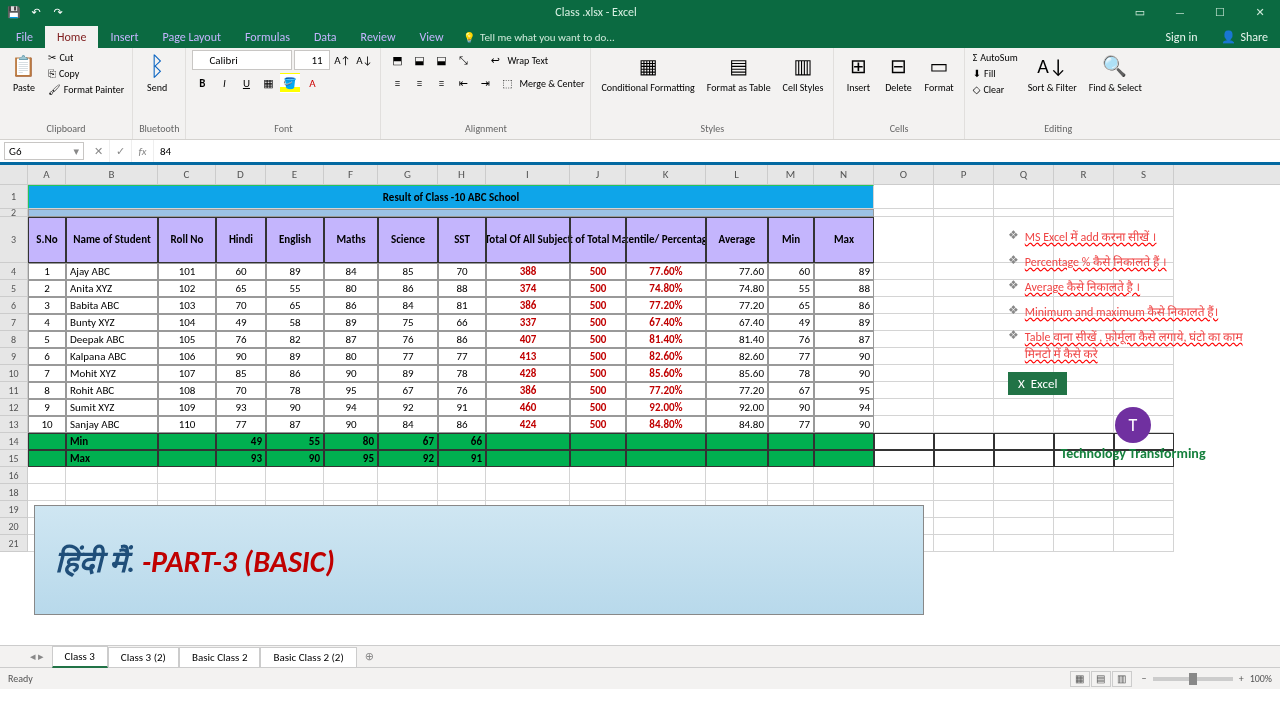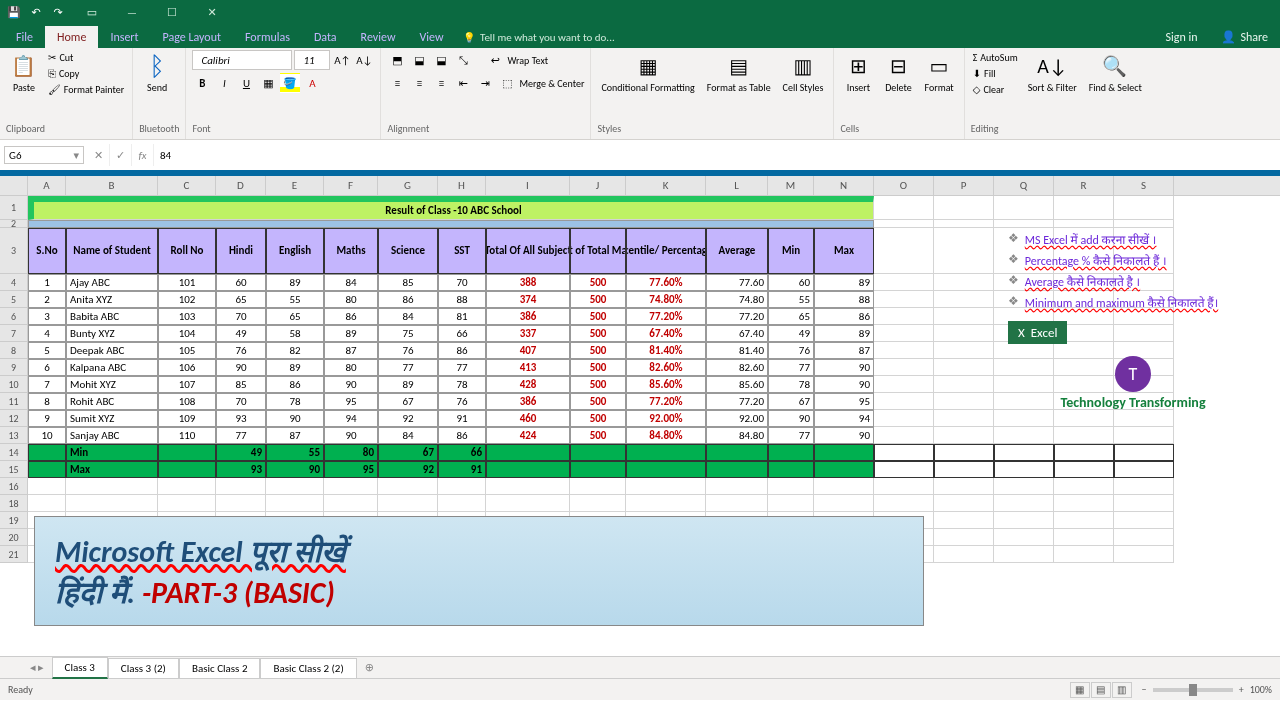--- a/index.html
+++ b/index.html
@@ -21,59 +21,59 @@
 .tabs .tellme { color: #cfe9da; padding: 4px 8px; font-size: 11px; display: flex; align-items: center; gap: 4px; }
 .tabs .tellme::before { content: "💡"; font-size: 10px; }
 .tabs .spacer { flex: 1; }
 .tabs .signin { color: #e8f5ee; padding: 4px 12px; font-size: 12px; }
 .tabs .share { color: #e8f5ee; padding: 4px 12px; font-size: 12px; display: flex; align-items: center; gap: 4px; }
 
 
 .ribbon { background: #f3f2f1; height: 92px; border-bottom: 1px solid #d4d2cf; display: flex; }
 .group { border-right: 1px solid #e1dfdd; padding: 2px 6px; display: flex; flex-direction: column; justify-content: space-between; }
 .group .content { display: flex; gap: 4px; align-items: flex-start; }
-.group .label { font-size: 10px; color: #666; padding-bottom: 2px; }
+.group .label { text-align: center; font-size: 10px; color: #666; padding-bottom: 2px; }
 .bigbtn { display: flex; flex-direction: column; align-items: center; gap: 2px; padding: 2px 4px; cursor: pointer; }
 .bigbtn .icon { width: 28px; height: 28px; display: flex; align-items: center; justify-content: center; font-size: 20px; }
 .bigbtn .lbl { font-size: 10px; text-align: center; line-height: 1.1; }
 .stack { display: flex; flex-direction: column; gap: 1px; font-size: 10px; }
 .stack div { display: flex; align-items: center; gap: 3px; padding: 1px 2px; cursor: pointer; white-space: nowrap; }
 .row { display: flex; gap: 2px; align-items: center; }
 .smbtn { width: 20px; height: 20px; border: 1px solid transparent; display: flex; align-items: center; justify-content: center; font-size: 11px; cursor: pointer; }
-.combo { border: 1px solid #c8c6c4; background: #fff; height: 20px; display: flex; align-items: center; padding: 0 8px; font-size: 11px; font-style: italic; }
-
-
-.fbarwrap { height: 36px; border-bottom: 6px solid #0369a1; display: flex; align-items: center; background: #fff; }
+.combo { border: 1px solid #c8c6c4; background: #fff; height: 20px; display: flex; align-items: center; padding: 0 16px; font-size: 11px; }
+
+
+.fbarwrap { height: 25px; border-bottom: 3px solid #0369a1; display: flex; align-items: center; background: #fff; }
 .namebox { width: 80px; border: 1px solid #c8c6c4; height: 18px; margin: 0 4px; font-size: 11px; padding: 0 4px; display: flex; align-items: center; justify-content: space-between; }
 .fxbtns { display: flex; gap: 0; }
 .fxbtns span { width: 22px; height: 22px; display: flex; align-items: center; justify-content: center; font-size: 11px; color: #888; border-right: 1px solid #eee; }
 .fbar { flex: 1; height: 18px; padding: 0 6px; font-size: 11px; display: flex; align-items: center; }
 
 
 .sheet { position: relative; height: 480px; overflow: hidden; background: #fff; }
 .colheaders { display: flex; height: 20px; background: #e6e6e6; border-bottom: 1px solid #ccc; }
 .colheaders .corner { width: 28px; border-right: 1px solid #ccc; background: #e6e6e6; }
 .colheaders .ch { border-right: 1px solid #ccc; text-align: center; font-size: 11px; color: #555; line-height: 20px; }
 .gridrow { display: flex; height: 17px; }
 .gridrow.tall { height: 46px; }
 .gridrow .rh { width: 28px; background: #e6e6e6; border-right: 1px solid #ccc; border-bottom: 1px solid #ccc; text-align: center; font-size: 10px; color: #555; display: flex; align-items: center; justify-content: center; }
 .gridrow .cell { border-right: 1px solid #d4d4d4; border-bottom: 1px solid #d4d4d4; font-size: 11px; display: flex; align-items: center; padding: 0 3px; overflow: hidden; white-space: nowrap; }
 .gridrow .cell.c { justify-content: center; }
 .gridrow .cell.r { justify-content: flex-end; }
 
-.titleRow { background: #bef264; font-weight: bold; font-size: 18px; justify-content: center; border: 6px solid #22c55e; }
+.titleRow { background: #0ea5e9; font-weight: bold; font-size: 18px; justify-content: center; border: 1px solid #22c55e; }
 .hdrcell { background: #c4b5fd; font-weight: bold; text-align: center; justify-content: center; border: 1px solid #333 !important; white-space: normal; line-height: 1.1; font-size: 11px; }
 .datacell { border: 1px solid #999 !important; }
 .red { color: #c00000; font-weight: bold; }
 .greenrow .cell { background: #00b050; font-weight: bold; border: 1px solid #333 !important; }
 
 
 .annot { position: absolute; right: 12px; top: 45px; width: 270px; padding: 10px; font-size: 12px; }
 .annot ul { list-style: none; }
-.annot li { display: flex; gap: 6px; margin-bottom: 4px; color: #6d28d9; }
+.annot li { display: flex; gap: 6px; margin-bottom: 4px; color: #ef4444; margin-top: 8px; }
 .annot li::before { content: "❖"; color: #888; }
 .annot .underline { text-decoration: underline red wavy; }
 .excel-badge { display: inline-flex; align-items: center; background: #217346; color: #fff; padding: 4px 10px; font-size: 13px; gap: 6px; margin-top: 6px; }
 .tlogo { margin-top: 12px; text-align: center; }
 .tlogo .circle { width: 36px; height: 36px; border-radius: 50%; background: #7030a0; color: #fff; display: inline-flex; align-items: center; justify-content: center; font-size: 18px; }
 .tlogo .txt { color: #15803d; font-weight: bold; font-size: 14px; margin-top: 2px; }
 
 
 .banner { position: absolute; left: 34px; top: 340px; width: 890px; height: 110px; background: linear-gradient(#cfe6f2,#b8d9eb); border: 1px solid #888; display: flex; flex-direction: column; justify-content: center; padding: 6px 20px; }
 .banner .l1 { color: #1f4e79; font-size: 30px; font-weight: bold; font-style: italic; text-decoration: underline red wavy; }
@@ -102,20 +102,21 @@
 </style>
 </head>
 <body>
 
 <div class="titlebar">
   <div class="qat">
     <span>💾</span>
     <span>↶</span>
     <span>↷</span>
   </div>
+  <div class="title">Class .xlsx - Excel</div>
   <div class="winbtns">
     <span>▭</span>
     <span>—</span>
     <span>☐</span>
     <span>✕</span>
   </div>
 </div>
 
 <div class="tabs">
   <div class="tab file">File</div>
@@ -736,30 +737,32 @@
         </li>
       <li>
           <span class="underline">Percentage % कैसे निकालते हैं ।</span>
         </li>
       <li>
           <span class="underline">Average कैसे निकालते है ।</span>
         </li>
       <li>
           <span class="underline">Minimum and maximum कैसे निकालते हैं।</span>
         </li>
+      <li>
+          <span class="underline">Table वाना सीखें , फ़ोर्मूला कैसे लगाये, घंटो का काम मिनटो में कैसे करे</span>
+        </li>
     </ul>
     <div class="excel-badge">X <span>Excel</span></div>
     <div class="tlogo">
       <div class="circle">T</div>
       <div class="txt">Technology Transforming</div>
     </div>
   </div>
 
   <div class="banner">
-    <div class="l1">Microsoft Excel पूरा सीखें</div>
     <div class="l2"><span class="blue">हिंदी मैं.</span><span> -PART-3 (BASIC)</span></div>
   </div>
 </div>
 
 <div class="sheettabs">
   <div class="navset">◂ ▸</div>
   <div class="stab active">Class 3</div>
   <div class="stab">Class 3 (2)</div>
   <div class="stab">Basic Class 2</div>
   <div class="stab">Basic Class 2 (2)</div>

